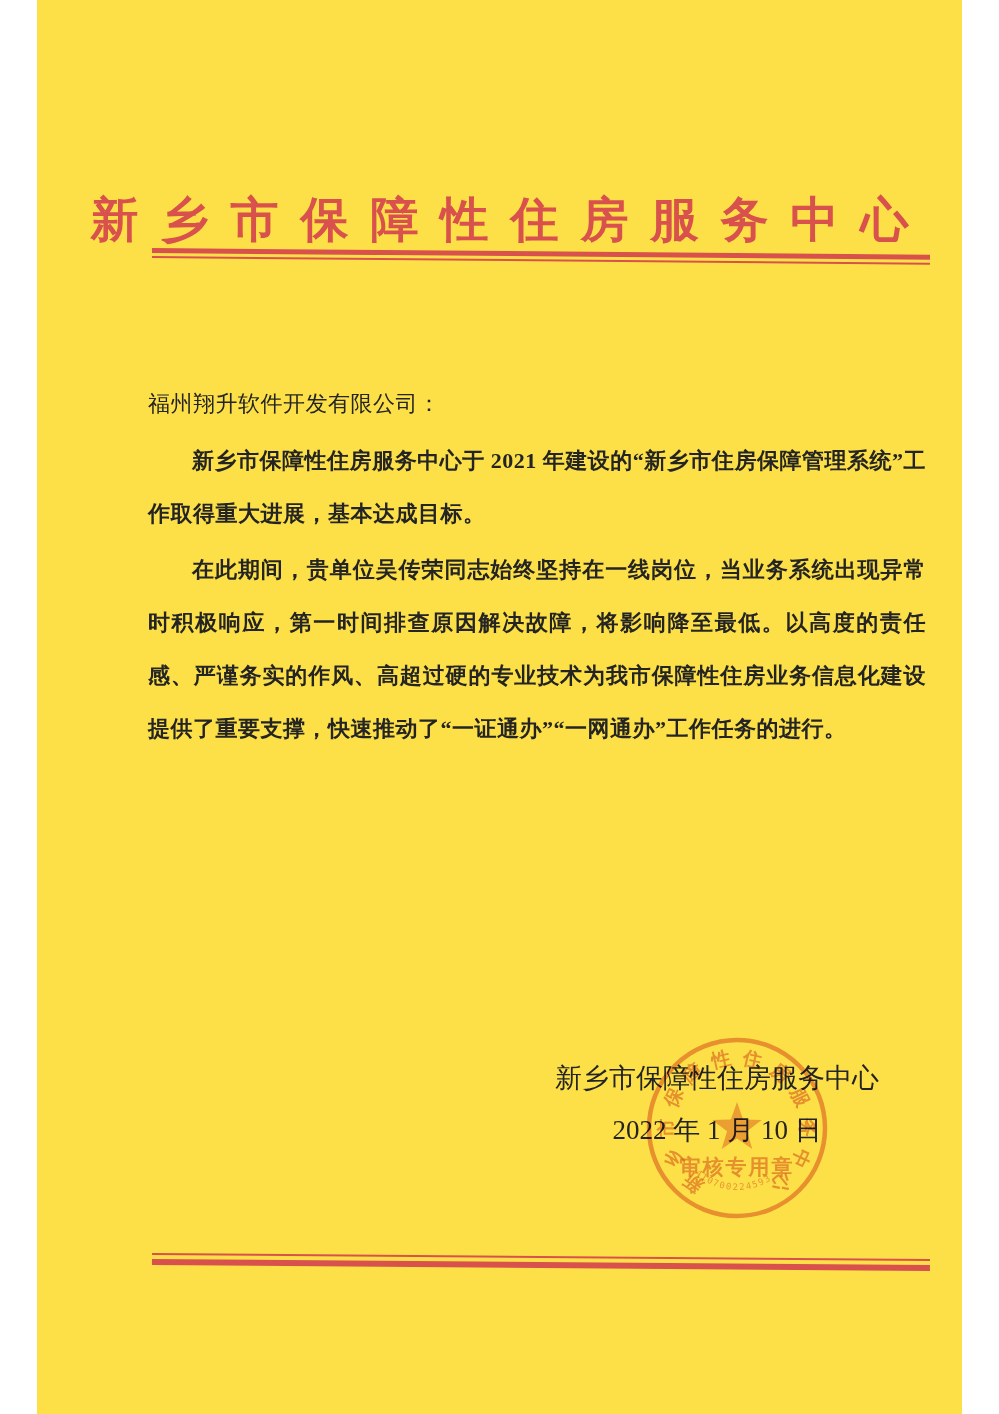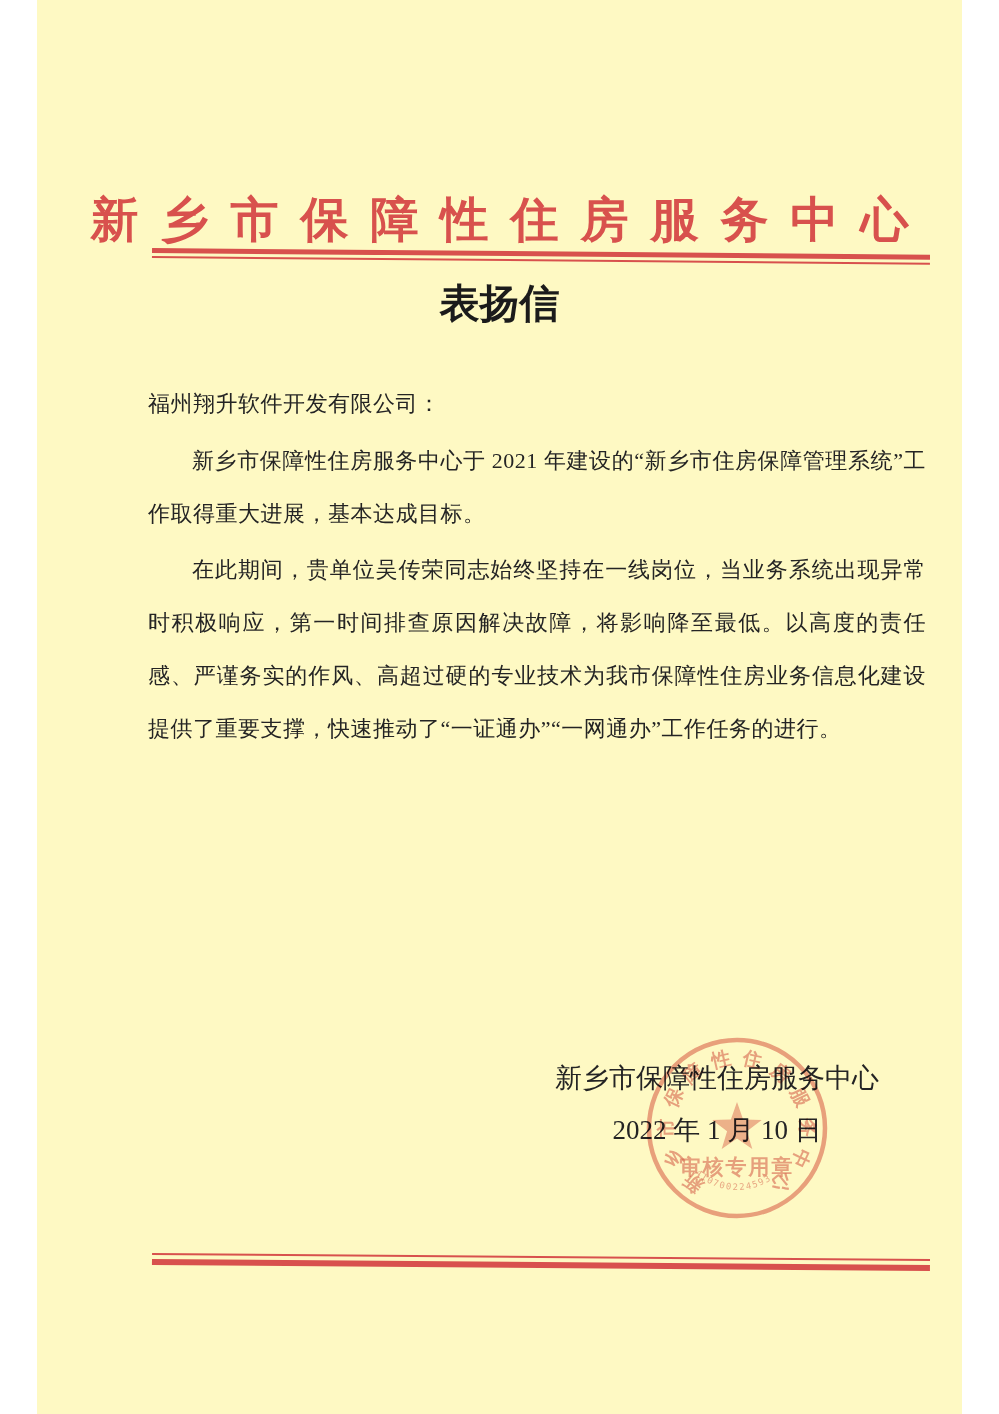--- a/index.html
+++ b/index.html
@@ -2,21 +2,21 @@
 <html><head>
 <meta charset="utf-8">
 <style>
   * { margin: 0; padding: 0; box-sizing: border-box; }
   html, body { background: #ffffff; }
   .page {
     position: relative;
     width: 925px;
     height: 1414px;
     margin: 0 auto;
-    background: #fef9c3;
+    background: #fde047;
     overflow: hidden;
     font-family: "Liberation Serif", "DejaVu Serif", serif;
     color: #222;
   }
 
   
   .org-name {
     position: absolute;
     top: 196px;
     left: 0;
@@ -58,21 +58,21 @@
     top: 378px;
     left: 111px;
     width: 778px;
     font-size: 22px;
     line-height: 52.8px;
     color: #242424;
     text-align: justify;
     letter-spacing: 0.5px;
   }
   .body-text p { margin: 0; }
-  .body-text p.para { text-indent: 2em; margin-top: 4px; }
+  .body-text p.para { text-indent: 2em; margin-top: 4px; font-weight: bold; }
 
   
   .signature {
     position: absolute;
     top: 1052px;
     left: 430px;
     width: 500px;
     text-align: center;
     font-size: 27px;
     line-height: 52px;
@@ -98,21 +98,20 @@
 
 <div class="page">
 
   <div class="org-name">新乡市保障性住房服务中心</div>
 
   <div class="rule rule-top">
     <div class="bar-thick"></div>
     <div class="bar-thin"></div>
   </div>
 
-  <h1 class="doc-title">表扬信</h1>
 
   <main class="body-text">
     <p class="recipient">福州翔升软件开发有限公司：</p>
     <p class="para">新乡市保障性住房服务中心于 2021 年建设的“新乡市住房保障管理系统”工作取得重大进展，基本达成目标。</p>
     <p class="para">在此期间，贵单位吴传荣同志始终坚持在一线岗位，当业务系统出现异常时积极响应，第一时间排查原因解决故障，将影响降至最低。以高度的责任感、严谨务实的作风、高超过硬的专业技术为我市保障性住房业务信息化建设提供了重要支撑，快速推动了“一证通办”“一网通办”工作任务的进行。</p>
   </main>
 
   <div class="signature">
     <div class="sig-line">新乡市保障性住房服务中心</div>
     <div class="sig-line">2022 年 1 月 10 日</div>

